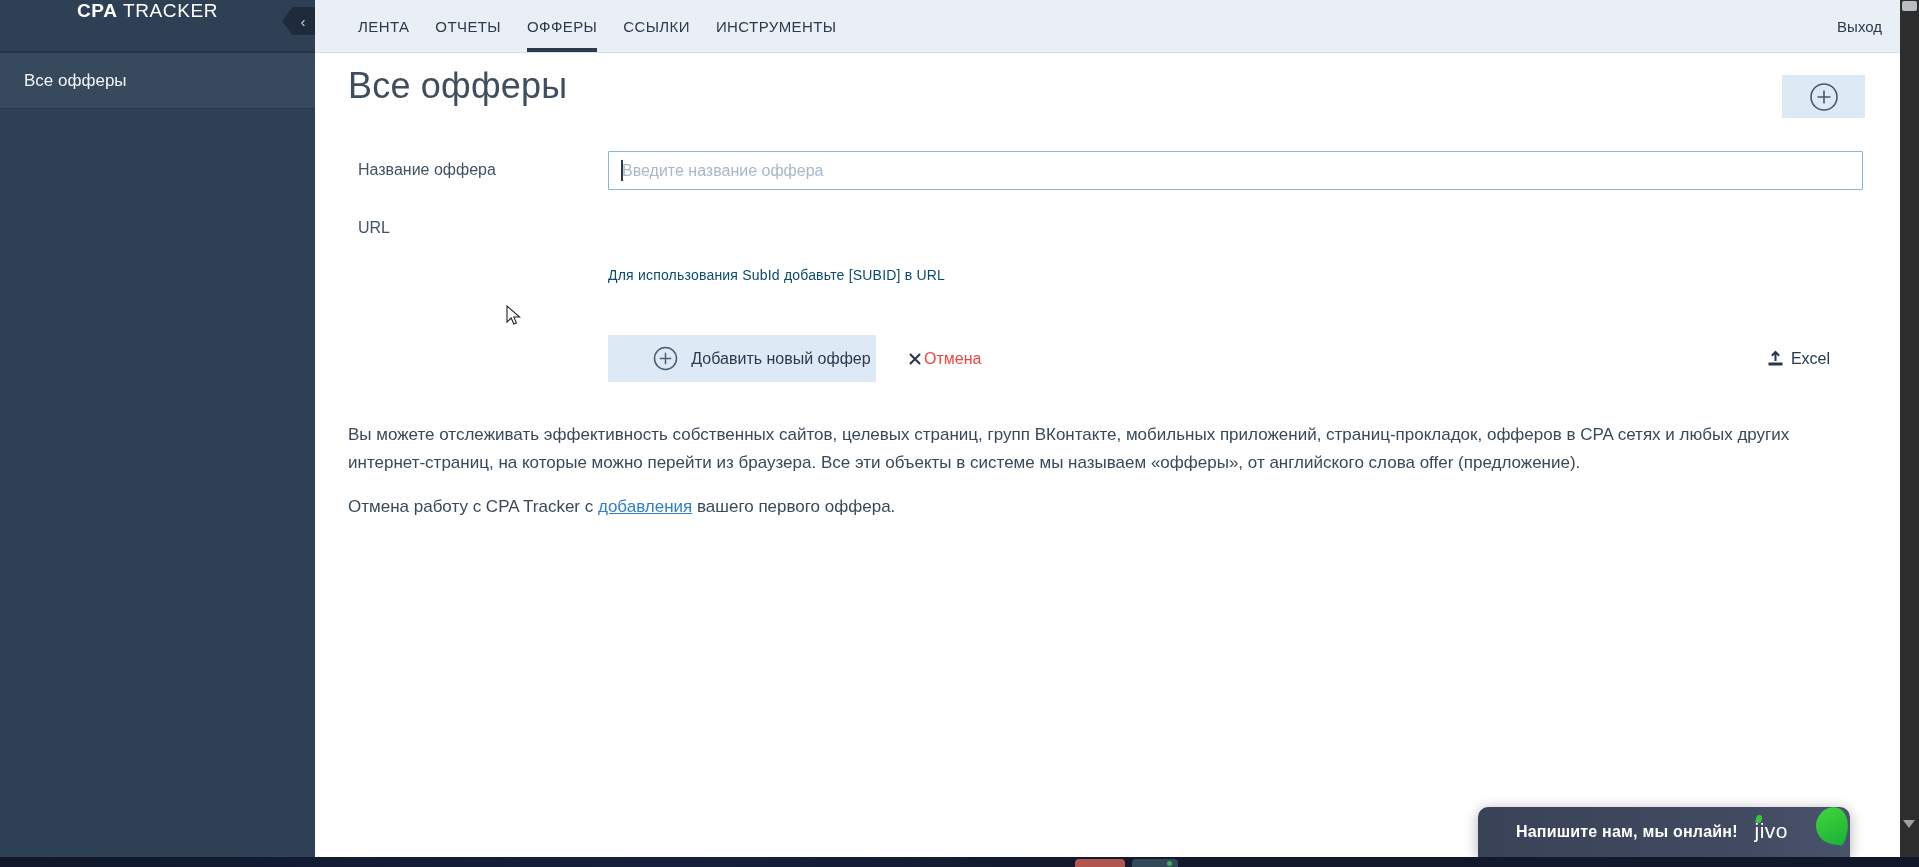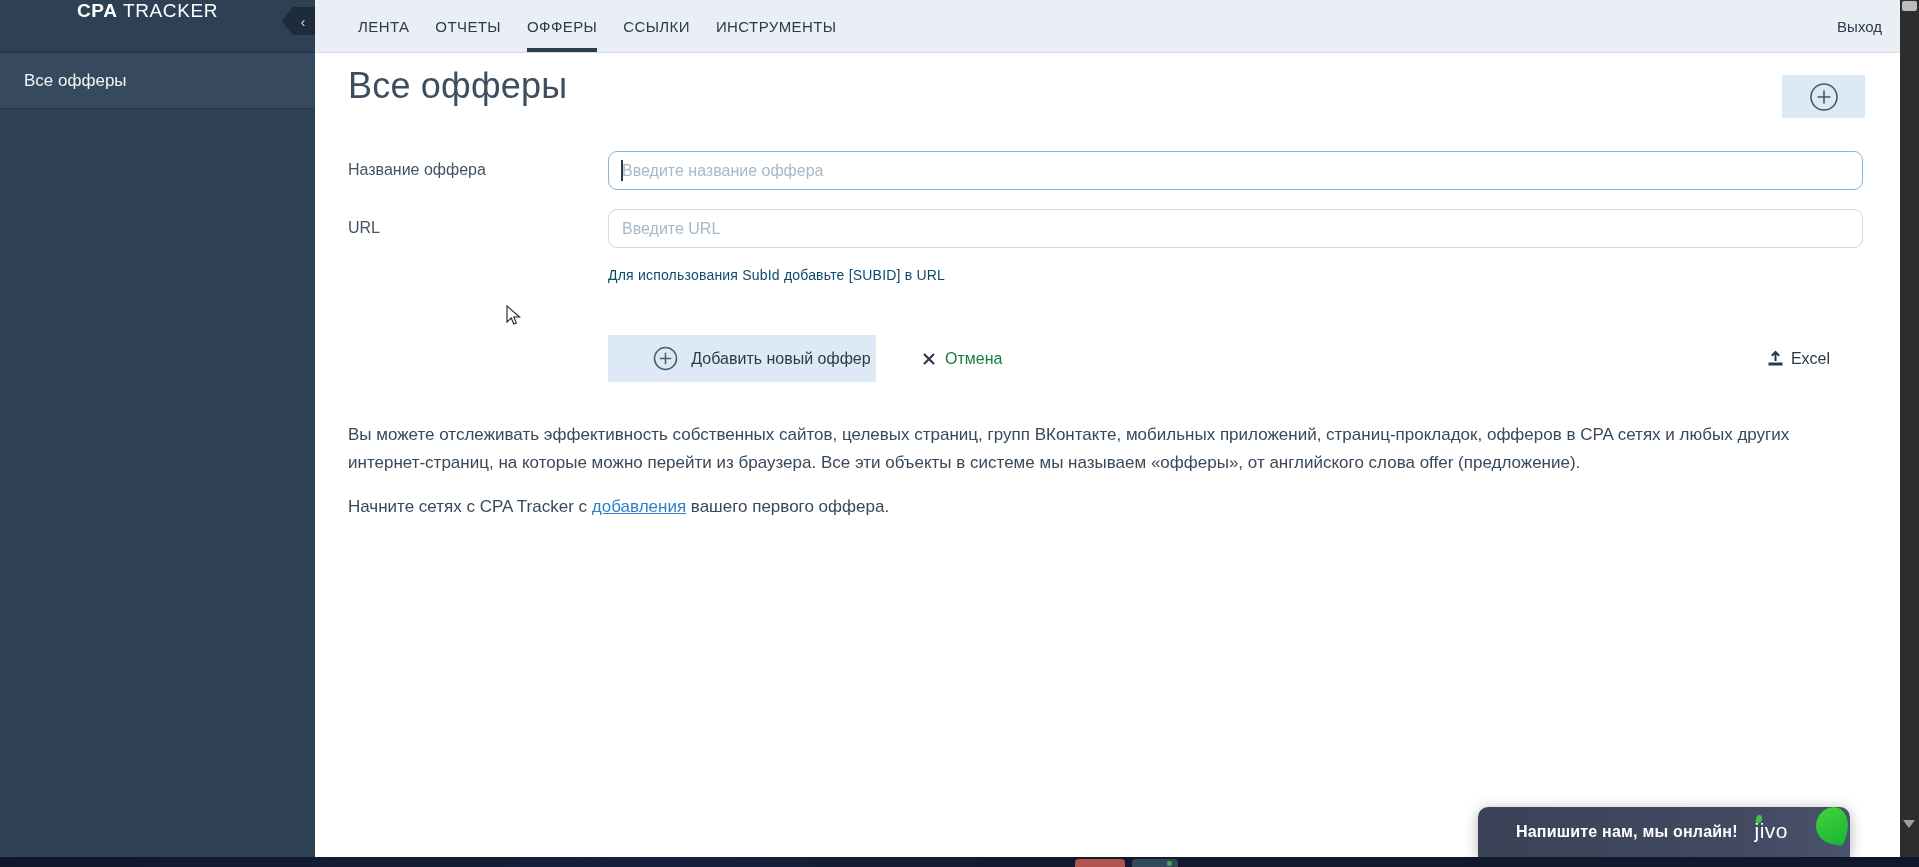--- a/index.html
+++ b/index.html
@@ -26,34 +26,34 @@
     letter-spacing:.4px; cursor:pointer; white-space:nowrap; }
   .tab.active::after { content:""; position:absolute; left:13px; right:13px; bottom:0; height:4px; background:#2c3b4d; }
   .logout { margin-left:auto; margin-right:18px; display:flex; align-items:center; color:#2b3a4c; font-size:15px; cursor:pointer; }
 
   
   .content { position:absolute; left:315px; top:53px; width:1585px; height:804px; background:#fff; }
   .page-title { position:absolute; left:33px; top:12px; font-size:36px; font-weight:300; color:#3e4e5e; letter-spacing:.2px; }
   .add-btn { position:absolute; right:35px; top:22px; width:83px; height:43px; background:#ddeaf6; border:none;
     display:flex; align-items:center; justify-content:center; cursor:pointer; }
 
-  .form-label { position:absolute; left:33px; font-size:16px; color:#425364; }
+  .form-label { position:absolute; left:43px; font-size:16px; color:#425364; }
   .text-input { position:absolute; left:293px; width:1255px; height:39px; border:1px solid #cfdae4; background:#fff;
-    font-family:"Liberation Sans", sans-serif; font-size:16px; color:#ec4899; padding:0 13px; border-radius:9px; outline:none; }
+    font-family:"Liberation Sans", sans-serif; font-size:16px; color:#ec4899; padding:0 13px; border-radius:1px; outline:none; }
   .text-input::placeholder { color:#a8b8c6; opacity:1; }
   .text-input.focused { border-color:#8ab5da; }
   .caret { position:absolute; left:306px; top:107px; width:2px; height:21px; background:#2c3a48; }
 
   .hint { position:absolute; left:293px; top:214px; font-size:14px; color:#0c4a6e; letter-spacing:.2px; }
 
   .submit-btn { position:absolute; left:293px; top:282px; width:268px; height:47px; background:#dde9f4; border:none;
     display:flex; align-items:center; justify-content:center; gap:13px; font-family:"Liberation Sans", sans-serif;
     font-size:16px; color:#2b3a4c; cursor:pointer;padding-left:40px; }
-  .cancel-btn { position:absolute; left:607px; top:282px; height:47px; display:flex; align-items:center; gap:9px;
-    font-size:16px; color:#15803d; cursor:pointer; background:none; border:none; font-family:"Liberation Sans", sans-serif; }
+  .cancel-btn { position:absolute; left:593px; top:282px; height:47px; display:flex; align-items:center; gap:2px;
+    font-size:16px; color:#ef4444; cursor:pointer; background:none; border:none; font-family:"Liberation Sans", sans-serif; }
   .excel-btn { position:absolute; right:70px; top:282px; height:47px; display:flex; align-items:center; gap:7px;
     font-size:16px; color:#25394e; cursor:pointer; background:none; border:none; font-family:"Liberation Sans", sans-serif; }
 
   .desc { position:absolute; left:33px; width:1478px; font-size:17px; color:#38495a; line-height:28px; }
   .desc.p1 { top:368px; }
   .desc.p2 { top:440px; }
   .desc a { color:#2f80c7; text-decoration:underline; cursor:pointer; }
 
   
   .jivo { position:absolute; left:1478px; top:807px; width:372px; height:50px; border-radius:10px 10px 0 0;
@@ -117,21 +117,20 @@
         <circle cx="15" cy="15" r="13" fill="none" stroke="#46586a" stroke-width="1.6"></circle>
         <path d="M15 8.5v13M8.5 15h13" stroke="#46586a" stroke-width="1.6" fill="none"></path>
       </svg>
     </button>
 
     <label class="form-label" style="top:108px;">Название оффера</label>
     <input class="text-input focused" style="top: 98px;" type="text" placeholder="Введите название оффера">
     <div class="caret"></div>
 
     <label class="form-label" style="top:166px;">URL</label>
-    <input class="text-input" style="top: 156px;" type="text" placeholder="Введите URL">
 
     <div class="hint">Для использования SubId добавьте [SUBID] в URL</div>
 
     <button class="submit-btn">
       <svg width="25" height="25" viewBox="0 0 25 25">
         <circle cx="12.5" cy="12.5" r="11" fill="none" stroke="#4c5d6d" stroke-width="1.5"></circle>
         <path d="M12.5 6.8v11.4M6.8 12.5h11.4" stroke="#4c5d6d" stroke-width="1.5" fill="none"></path>
       </svg>
       <span>Добавить новый оффер</span>
     </button>
@@ -145,21 +144,21 @@
 
     <button class="excel-btn">
       <svg width="17" height="17" viewBox="0 0 17 17">
         <path d="M8.5 11V2.6M4.8 5.8L8.5 2l3.7 3.8" stroke="#25394e" stroke-width="2" fill="none"></path>
         <path d="M1.5 12.5h14v3h-14z" fill="#25394e"></path>
       </svg>
       <span>Excel</span>
     </button>
 
     <p class="desc p1">Вы можете отслеживать эффективность собственных сайтов, целевых страниц, групп ВКонтакте, мобильных приложений, страниц-прокладок, офферов в CPA сетях и любых других интернет-страниц, на которые можно перейти из браузера. Все эти объекты в системе мы называем «офферы», от английского слова offer (предложение).</p>
-    <p class="desc p2"><span>Начните сетях с CPA Tracker с </span><a>добавления</a><span> вашего первого оффера.</span></p>
+    <p class="desc p2"><span>Отмена работу с CPA Tracker с </span><a>добавления</a><span> вашего первого оффера.</span></p>
   </main>
 
   <div class="jivo">
     <span class="jivo-text">Напишите нам, мы онлайн!</span>
     <span class="jivo-logo"><span class="jivo-j-dot"></span><span>jivo</span></span>
     <span class="jivo-leaf"></span>
   </div>
 
   <div class="scrollbar">
     <div class="scroll-thumb"></div>

